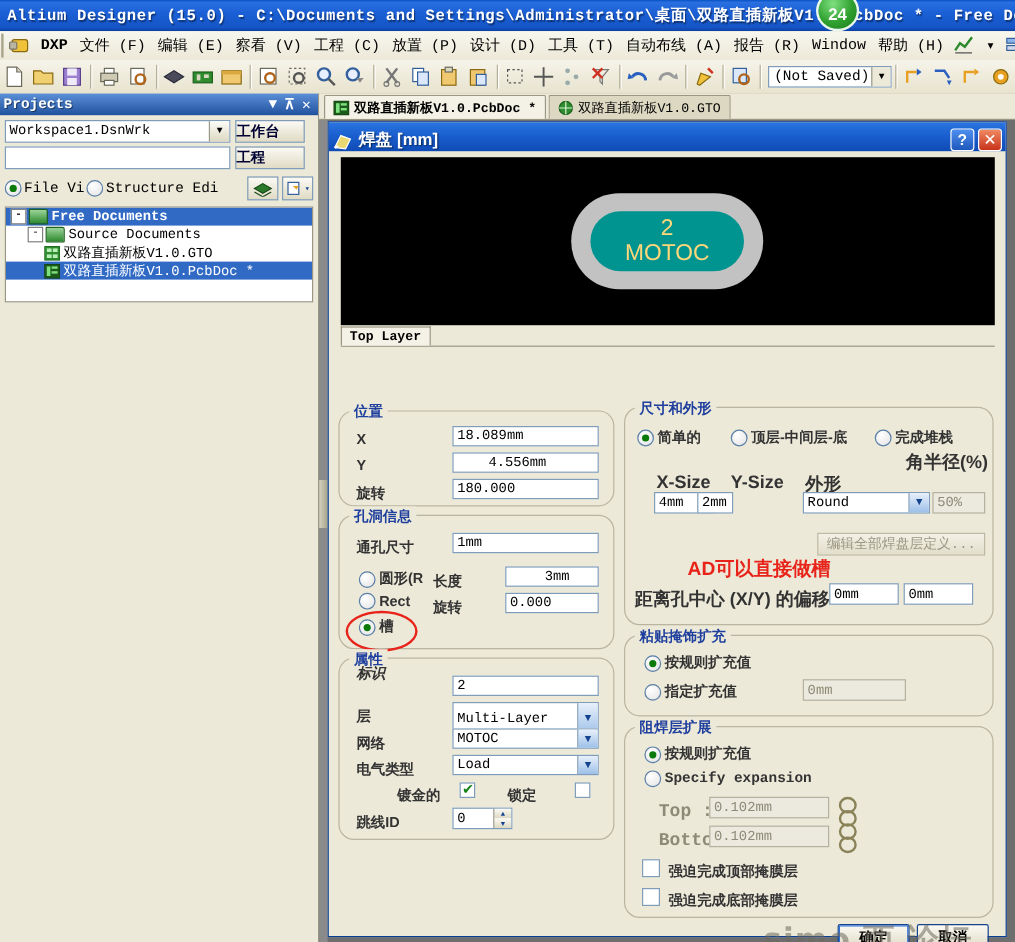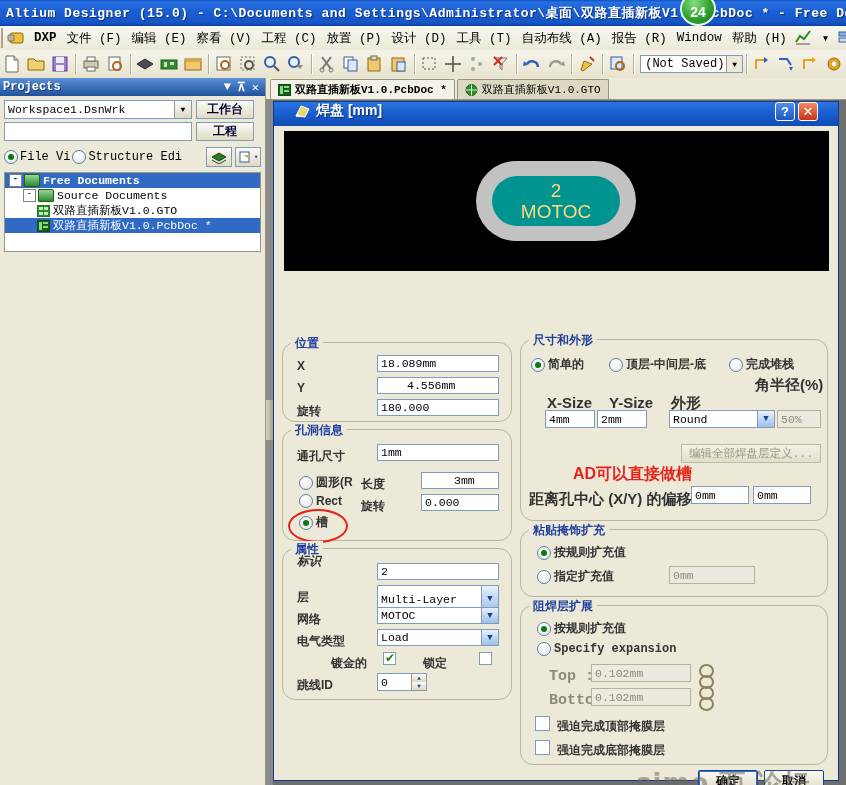--- a/index.html
+++ b/index.html
@@ -77,21 +77,21 @@
   .combo{
     width:188px;height:19px;background:#fff;border:1px solid #7f9db9;box-sizing:border-box;
     font-family:"Liberation Mono","DejaVu Sans Mono",monospace;font-size:11.5px;
     display:flex;align-items:center;padding-left:3px;
   }
   .combo .arrow{margin-left:auto;width:16px;height:17px;background:linear-gradient(180deg,#fcfcf8,#dcd8c2);
     border-left:1px solid #9a9a8a;display:flex;align-items:center;justify-content:center;font-size:8px;}
   .combo2{width:188px;height:19px;background:#fff;border:1px solid #7f9db9;box-sizing:border-box;margin-top:3px;}
   .btnk{
     width:58px;height:19px;background:linear-gradient(180deg,#fbfaf4,#dfdbc4);
-    border:1px solid #7f9db9;box-sizing:border-box;font-size:12px;text-align:center;
+    border:1px solid #7f9db9;box-sizing:border-box;font-size:12px;
     line-height:17px;color:#003;font-weight:bold;
   }
   .btnk.second{margin-top:3px;}
   .radiorow{display:flex;align-items:center;margin-top:6px;gap:2px;
     font-family:"Liberation Mono","DejaVu Sans Mono",monospace;font-size:12px;}
   .rd{width:12px;height:12px;border-radius:50%;border:1px solid #5a7fa8;
     background:radial-gradient(circle at 35% 30%,#fff,#e3e3e3);display:inline-block;position:relative;flex:none;}
   .rd.on::after{content:"";position:absolute;left:3px;top:3px;width:6px;height:6px;border-radius:50%;background:#0a7a0a;}
   .panel-icons{margin-left:auto;display:flex;gap:3px;}
   .pico{width:26px;height:20px;background:linear-gradient(180deg,#fbfaf4,#dfdbc4);
@@ -130,21 +130,21 @@
   .editorbg{position:absolute;left:266px;top:100px;width:580px;height:685px;background:#6e6e6e;}
   .vscroll{position:absolute;left:266px;top:100px;width:7px;height:685px;background:#8a8a8a;}
   .vthumb{position:absolute;left:266px;top:400px;width:7px;height:40px;
     background:linear-gradient(90deg,#d6d2bd,#a7a28c);}
 
   
   .dialog{position:absolute;left:273px;top:101px;width:566px;height:680px;
     border:1px solid #0a3d91;background:#ece9d8;box-sizing:border-box;}
   .dlg-title{
     height:24px;background:linear-gradient(180deg,#2a74e0 0%,#1a5fcf 45%,#0f4bb5 100%);
-    display:flex;align-items:flex-start;padding:0 20px;color:#fff;font-weight:bold;font-size:14px;
+    display:flex;align-items:flex-end;padding:0 3px;color:#fff;font-weight:bold;font-size:14px;
   }
   .dlg-title .dt-text{margin-left:5px;text-shadow:1px 1px 1px rgba(0,0,0,.5);}
   .dlg-btns{margin-left:auto;display:flex;gap:3px;}
   .dbtn{width:20px;height:19px;border:1px solid #fff;border-radius:3px;
     display:flex;align-items:center;justify-content:center;font-size:13px;font-weight:bold;color:#fff;box-sizing:border-box;}
   .dbtn.help{background:linear-gradient(180deg,#4f8ff0,#1f58bc);}
   .dbtn.close{background:linear-gradient(180deg,#f08a62,#c8331a);}
   .dlg-body{padding:5px;position:relative;height:654px;box-sizing:border-box;}
 
   
@@ -566,20 +566,23 @@
     <div class="dlg-body">
 
       <div class="preview">
         <div class="mask"></div>
         <div class="pad"></div>
         <div class="padtxt">
           <div>2</div>
           <div>MOTOC</div>
         </div>
       </div>
+      <div class="layertabs">
+        <div class="ltab">Top Layer</div>
+      </div>
 
       <div class="grp" style="left:8px;top:216px;width:228px;height:78px;">
         <span class="lg">位置</span>
         <span class="lbl" style="left:14px;top:16px;">X</span>
         <span class="fld" style="left:94px;top:12px;width:122px;height:17px;">18.089mm</span>
         <span class="lbl" style="left:14px;top:38px;">Y</span>
         <span class="fld" style="left:94px;top:34px;width:122px;height:17px;padding-left:29px;">4.556mm</span>
         <span class="lbl" style="left:14px;top:60px;">旋转</span>
         <span class="fld" style="left:94px;top:56px;width:122px;height:17px;">180.000</span>
       </div>
@@ -662,21 +665,21 @@
           <span class="rd"></span>
           <span>完成堆栈</span>
         </span>
         <span class="lbl small" style="left:234px;top:36px;">角半径(%)</span>
 
         <span class="lbl small" style="left:26px;top:54px;">X-Size</span>
         <span class="lbl small" style="left:88px;top:54px;">Y-Size</span>
         <span class="lbl small" style="left:150px;top:54px;">外形</span>
 
         <span class="fld" style="left:24px;top:70px;width:50px;height:18px;">4mm</span>
-        <span class="fld" style="left:76px;top:70px;width:50px;height:18px;">2mm</span>
+        <span class="fld" style="left:60px;top:70px;width:30px;height:18px;">2mm</span>
         <span class="fld" style="left:148px;top:70px;width:106px;height:18px;">
           <span>Round</span>
           <span class="ddarrow">▼</span>
         </span>
         <span class="fld dis" style="left:256px;top:70px;width:44px;height:18px;">50%</span>
 
         <span class="btn-dis" style="left:160px;top:104px;width:140px;height:19px;">编辑全部焊盘层定义...</span>
 
         <span class="lbl small" style="left:8px;top:150px;">距离孔中心 (X/Y) 的偏移</span>
         <span class="fld" style="left:170px;top:146px;width:58px;height:18px;">0mm</span>

